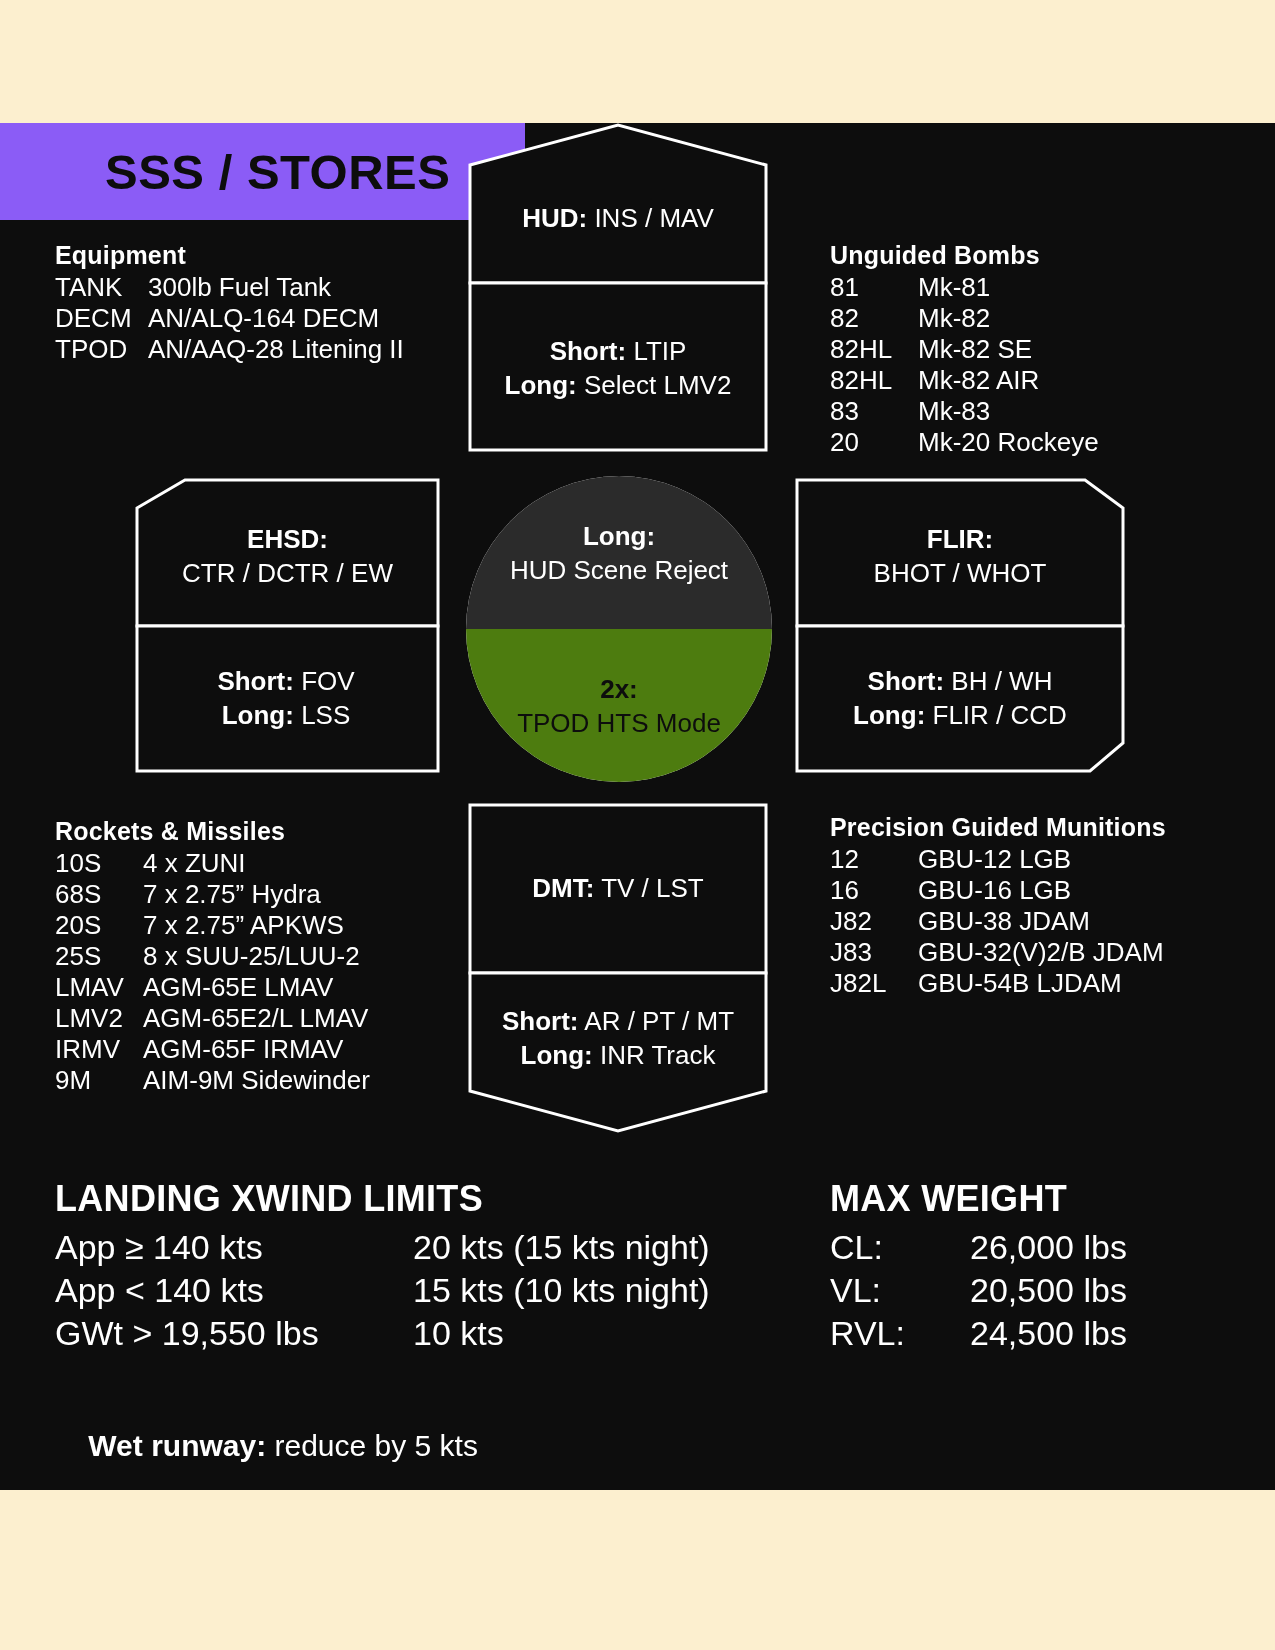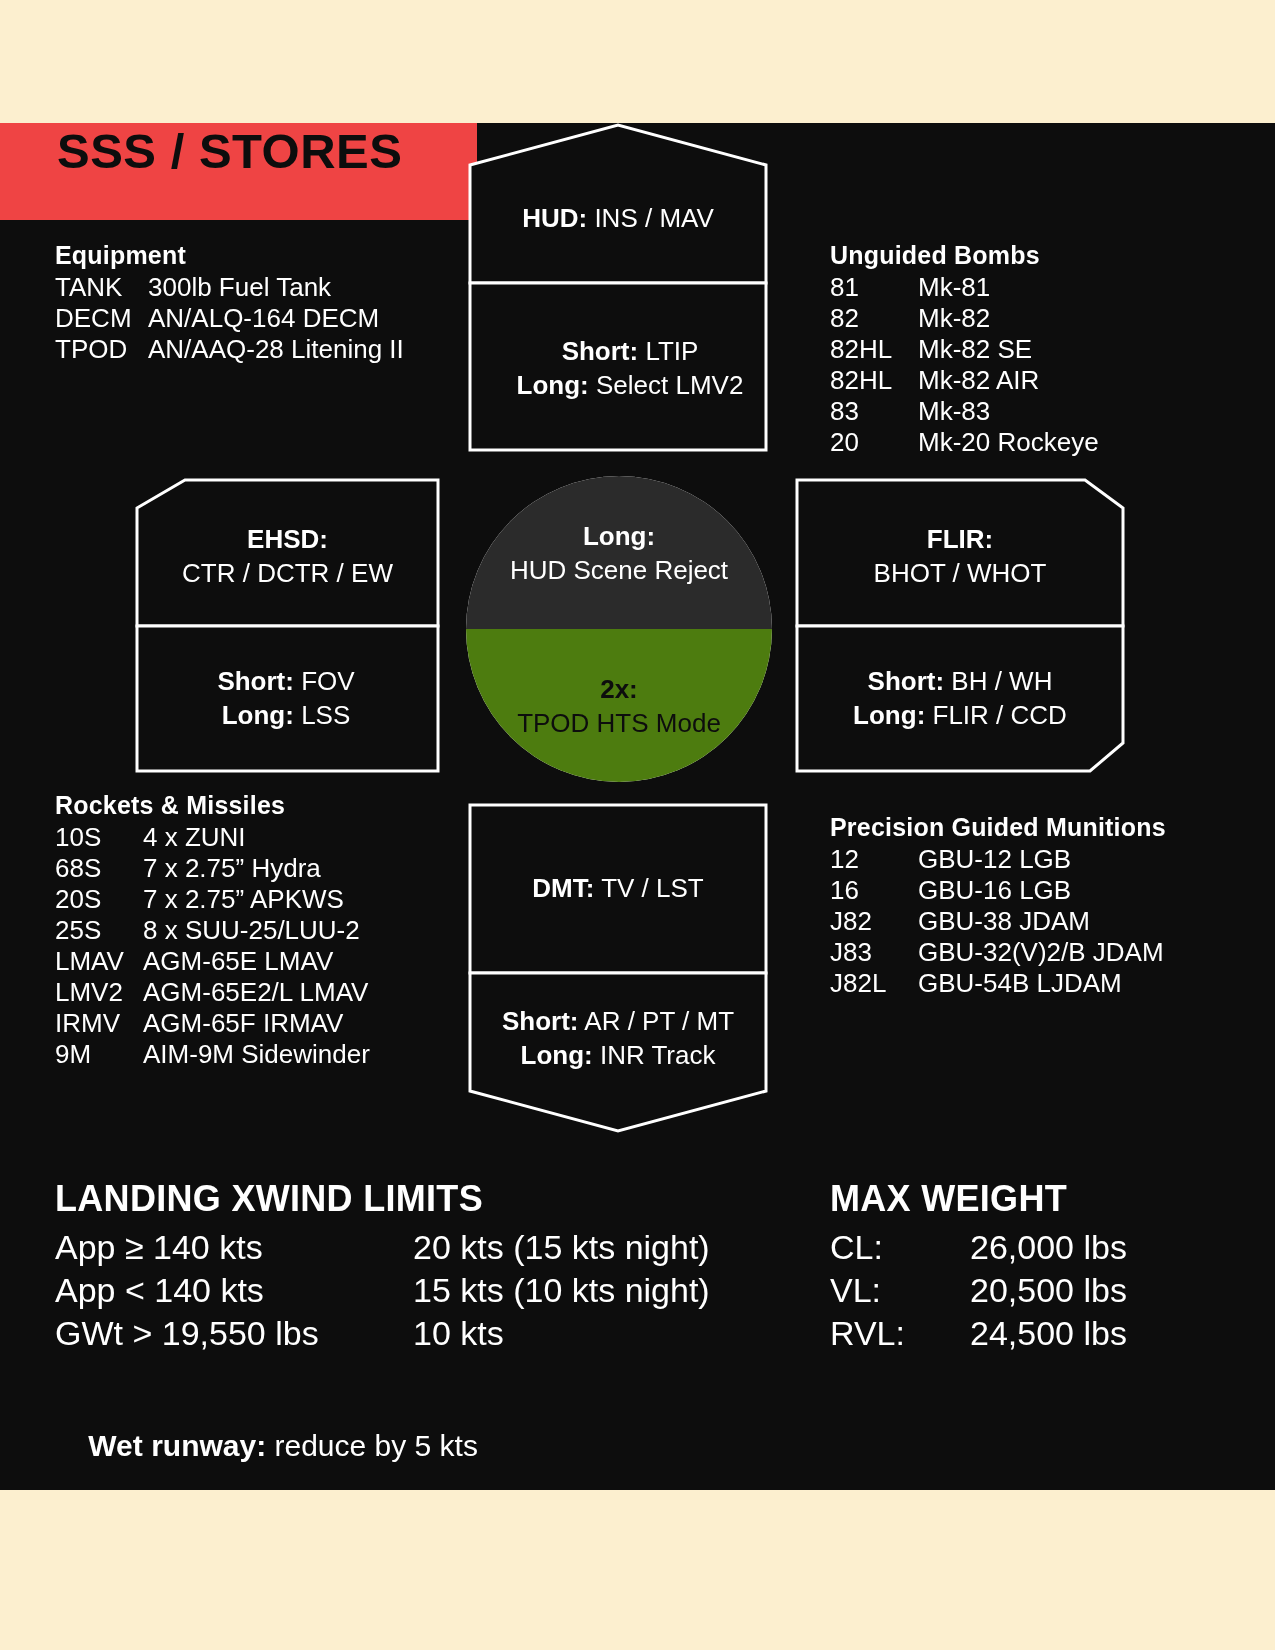--- a/index.html
+++ b/index.html
@@ -23,23 +23,24 @@
     color: #ffffff;
   }
 
   
   .title-bar {
     position: absolute;
     left: 0;
     top: 0;
     width: 477px;
     height: 97px;
-    background: #ef4444;
+    background: #8b5cf6;
     display: flex;
-    align-items: flex-start;
+    align-items: center;
+    padding-left: 48px;
   }
   .title-bar .title {
     color: #0d0d0d;
     font-size: 49px;
     font-weight: bold;
     letter-spacing: 0.5px;
     margin-left: 57px;
   }
 
   
@@ -100,21 +101,21 @@
   #hud-shape svg {
     position: absolute;
     left: 0; top: 0;
   }
   #hud-shape .top {
     position: absolute;
     left: 0; top: 30px; width: 300px; height: 130px;
   }
   #hud-shape .bottom {
     position: absolute;
-    left: 12px; top: 165px; width: 300px; height: 160px; justify-content: center;
+    left: 0; top: 165px; width: 300px; height: 160px; justify-content: center;
   }
 
   
   #ehsd-shape {
     left: 135px;
     top: 355px;
     width: 305px;
     height: 295px;
     padding-left: 33px;
   }
@@ -339,21 +340,21 @@
     <div class="bottom">
       <div class="line">
         <b>Short:</b><span> AR / PT / MT</span>
       </div>
       <div class="line">
         <b>Long:</b><span> INR Track</span>
       </div>
     </div>
   </div>
 
-  <div class="listblock" id="rockets-block" style="left:55px; top:668px;">
+  <div class="listblock" id="rockets-block" style="left:55px; top:694px;">
     <h3>Rockets &amp; Missiles</h3>
     <div class="row">
       <span class="code">10S</span>
       <span class="desc">4 x ZUNI</span>
     </div>
     <div class="row">
       <span class="code">68S</span>
       <span class="desc">7 x 2.75” Hydra</span>
     </div>
     <div class="row">

